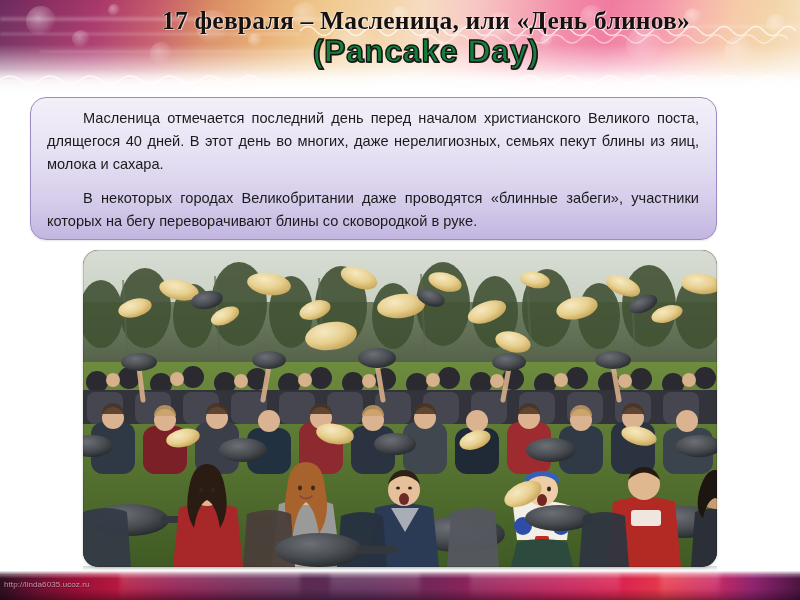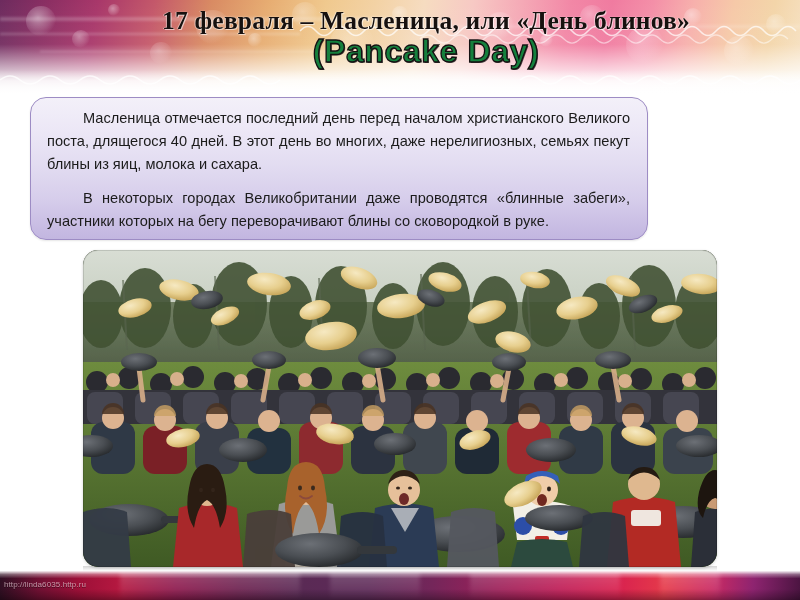--- a/index.html
+++ b/index.html
@@ -126,21 +126,21 @@
        1px 1px 0 rgba(20,16,17,.75),
        0 0 2px rgba(255,255,255,.5);
     white-space: nowrap;
   }
 
   
   .text-card {
     position: absolute;
     left: 30px;
     top: 97px;
-    width: 618px;
+    width: 687px;
     height: 143px;
     box-sizing: border-box;
     border: 1.4px solid #9d8cc4;
     border-radius: 16px;
     background: linear-gradient(to bottom,
         #f3f0f9 0%,
         #ece7f6 24%,
         #e2dcf1 48%,
         #d6cdeb 72%,
         #c9bee4 90%,
@@ -598,15 +598,15 @@
   </div>
 
   <div class="photo-shadow-strip"></div>
 
   <div class="footer-band">
     <div class="footer-reflect" style="left:120px; top:0; width:180px; height:29px;"></div>
     <div class="footer-reflect" style="left:330px; top:0; width:90px;  height:29px;"></div>
     <div class="footer-reflect" style="left:470px; top:0; width:150px; height:29px;"></div>
     <div class="footer-reflect" style="left:660px; top:0; width:60px;  height:29px;"></div>
   </div>
-  <div class="footer-url">http://linda6035.http.ru</div>
+  <div class="footer-url">http://linda6035.ucoz.ru</div>
 
 </div>
 
 </body></html>

